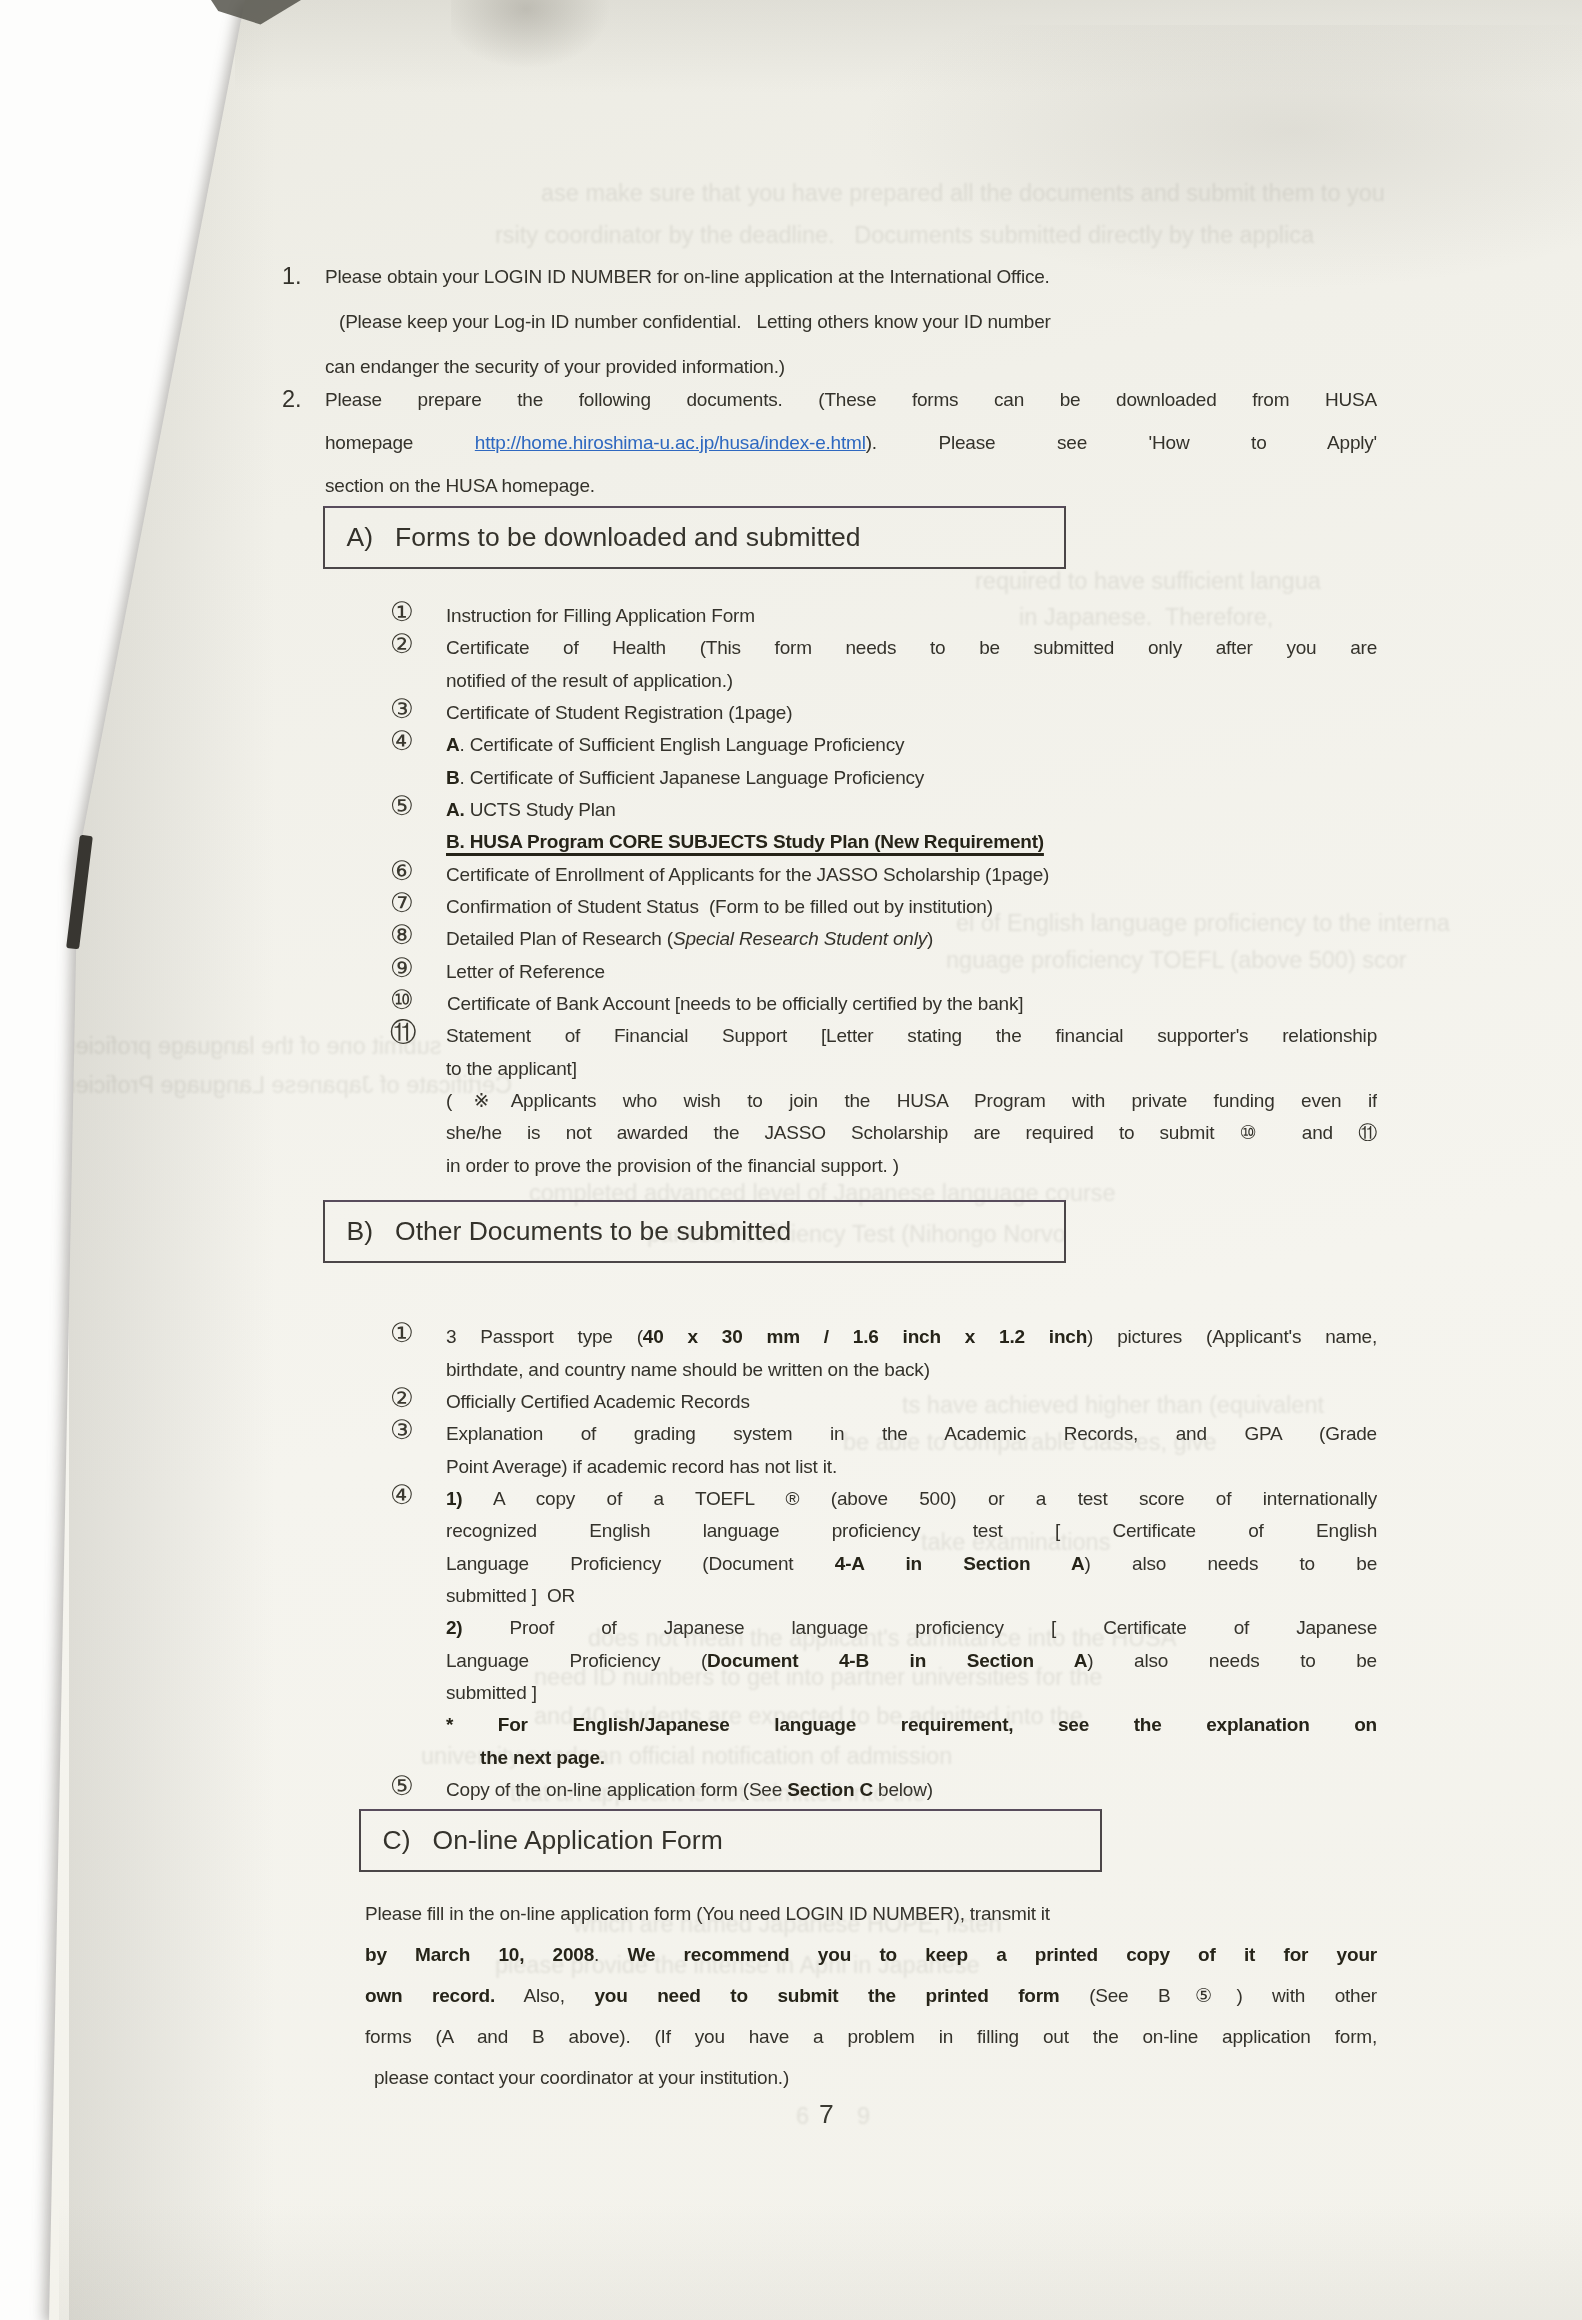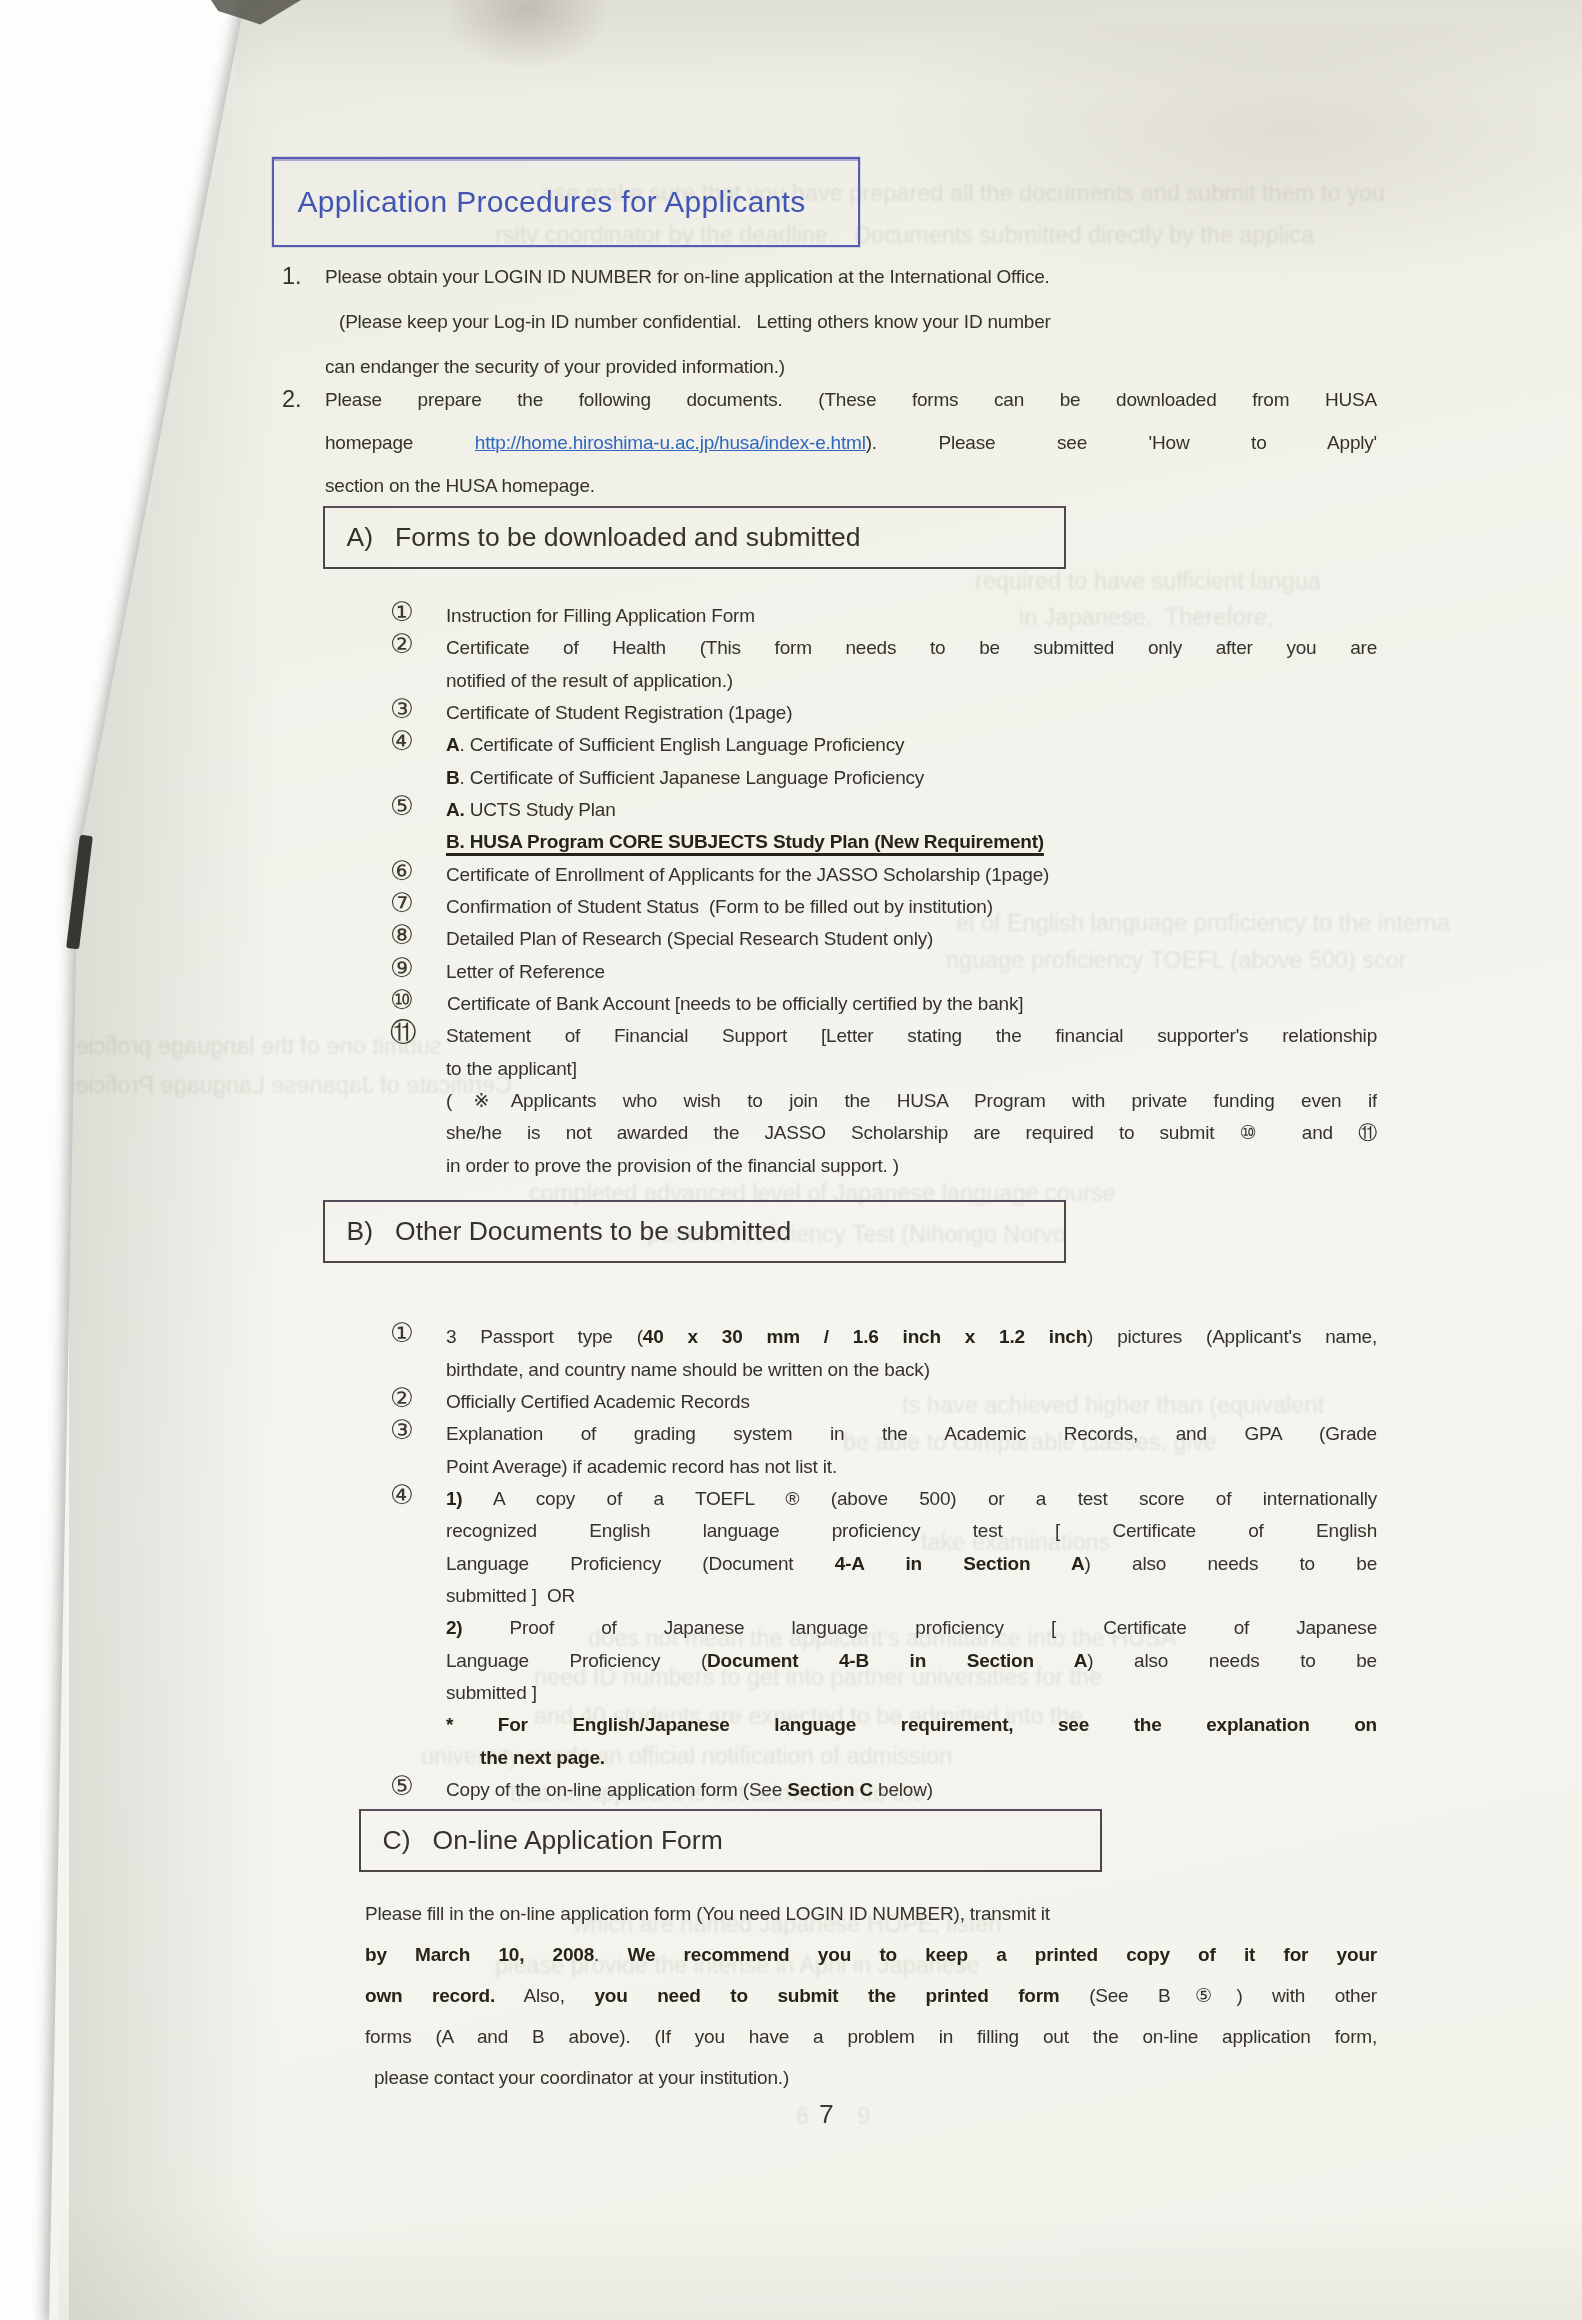--- a/index.html
+++ b/index.html
@@ -23,21 +23,21 @@
   #corner-dark{position:absolute;left:211px;top:0;width:90px;height:24.5px;background:#55534b;
                clip-path:polygon(0 0,100% 0,55% 100%,8% 45%);opacity:.85;}
   #edge-sliver{position:absolute;left:73px;top:835px;width:12.7px;height:114px;background:#383631;
                transform:rotate(7deg);border-radius:2.9px;}
   #content{position:absolute;inset:0;color:#34322b;}
   .tl{position:absolute;font-size:19px;line-height:31px;letter-spacing:-0.2px;white-space:pre;}
   .tl.just{white-space:normal;text-align:justify;text-align-last:justify;height:32px;overflow:hidden;}
   .sg-r{}
   .sg-b{font-weight:700;color:#262419;}
   .sg-bu{font-weight:700;color:#262419;text-decoration:underline;text-decoration-thickness:2.5px;text-underline-offset:4.9px;}
-  .sg-i{}
+  .sg-i{font-style:italic;}
   .sg-a{color:#2e68c0;text-decoration:underline;cursor:pointer;}
   .cnum{position:absolute;left:390px;font-size:26.5px;line-height:29px;color:#3b3930;}
   .inum{position:absolute;left:282px;font-size:23.5px;line-height:31px;color:#34322b;}
   #title-box{position:absolute;left:272px;top:157px;width:588px;height:90px;box-sizing:border-box;
              border:2px solid #565cb3;box-shadow:inset 0 2px 0 rgba(80,85,175,.45), 0 0 0 1px rgba(86,92,179,.18);
              display:flex;align-items:center;padding-left:23.5px;
              color:#4156b2;font-size:30px;letter-spacing:0.3px;}
   .secbox{position:absolute;width:743px;height:63px;box-sizing:border-box;
           border:2px solid #4b4648;border-top:2.9px solid #584c5c;
           display:flex;align-items:center;font-size:26.5px;color:#34322b;}
@@ -79,23 +79,20 @@
           <div class="ghost" style="left: 534px; top: 1664px;">need ID numbers to get into partner universities for the</div>
           <div class="ghost" style="left: 534px; top: 1703px;">and 40 students are expected to be admitted into the</div>
           <div class="ghost" style="left: 421px; top: 1743px;">university sends an official notification of admission</div>
           <div class="ghost" style="left: 510px; top: 1780px;">that an applicant is not admitted into the</div>
           <div class="ghost" style="left: 573px; top: 1911px;">which are named Japanese HOPE, listen</div>
           <div class="ghost" style="left: 495px; top: 1952px;">please provide the intense in April in Japanese</div>
           <div class="ghost" style="left: 796px; top: 2103px;">6</div>
           <div class="ghost" style="left: 857px; top: 2103px;">9</div>
         </div>
       <div id="content">
-        <div id="title-box">
-          <span>Application Procedures for Applicants</span>
-        </div>
         <div id="intro">
             <div class="inum" style="top: 261px;">1.</div>
             <div class="tl" style="left: 325px; top: 261px;">Please obtain your LOGIN ID NUMBER for on-line application at the International Office.</div>
             <div class="tl" style="left: 339px; top: 306px;">(Please keep your Log-in ID number confidential.   Letting others know your ID number</div>
             <div class="tl" style="left: 325px; top: 351px;">can endanger the security of your provided information.)</div>
             <div class="inum" style="top: 384px;">2.</div>
             <div class="tl just" style="left: 325px; top: 384px; width: 1052px;">Please prepare the following documents. (These forms can be downloaded from HUSA</div>
             <div class="tl just" style="left: 325px; top: 427px; width: 1052px;"><span class="sg-r">homepage </span><span class="sg-a">http://home.hiroshima-u.ac.jp/husa/index-e.html</span><span class="sg-r">). Please see 'How to Apply'</span></div>
             <div class="tl" style="left: 325px; top: 470px;">section on the HUSA homepage.</div>
           </div>

